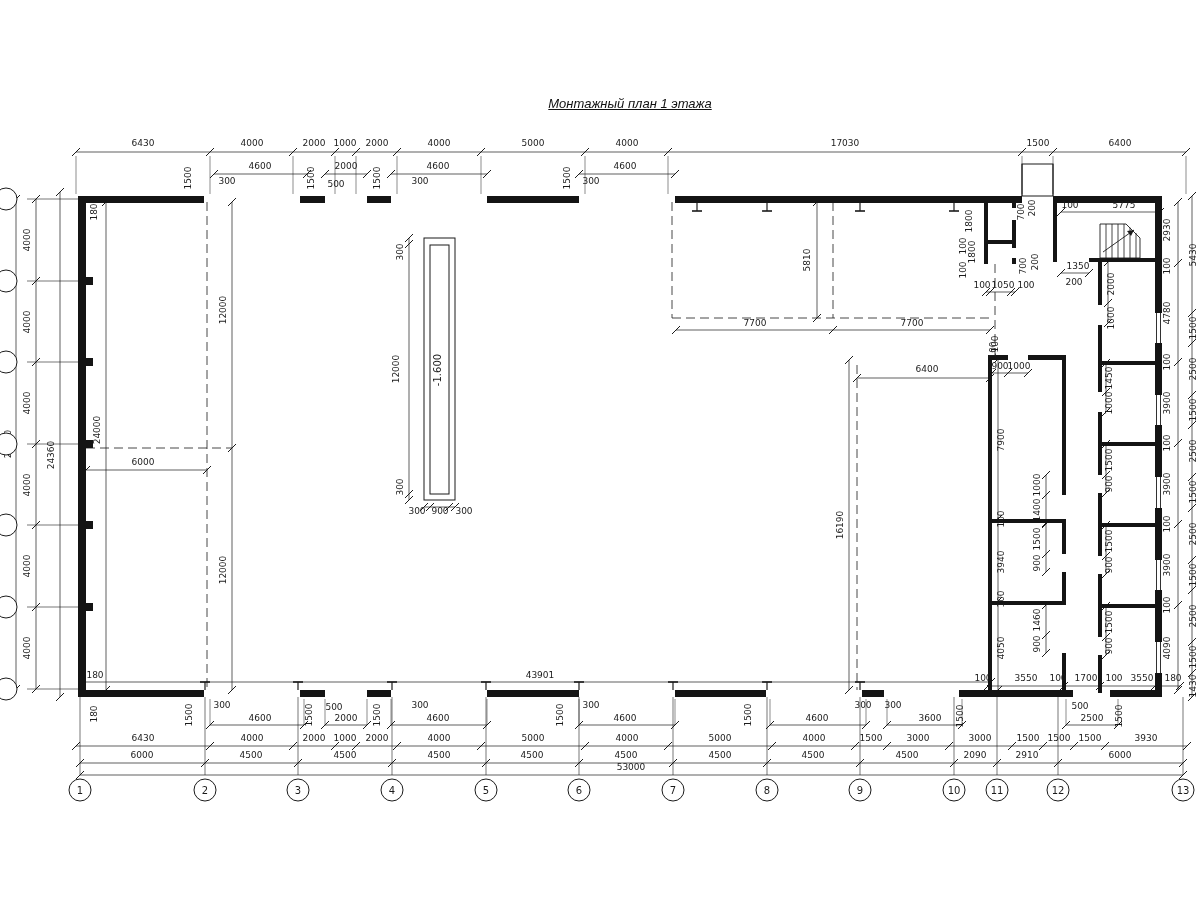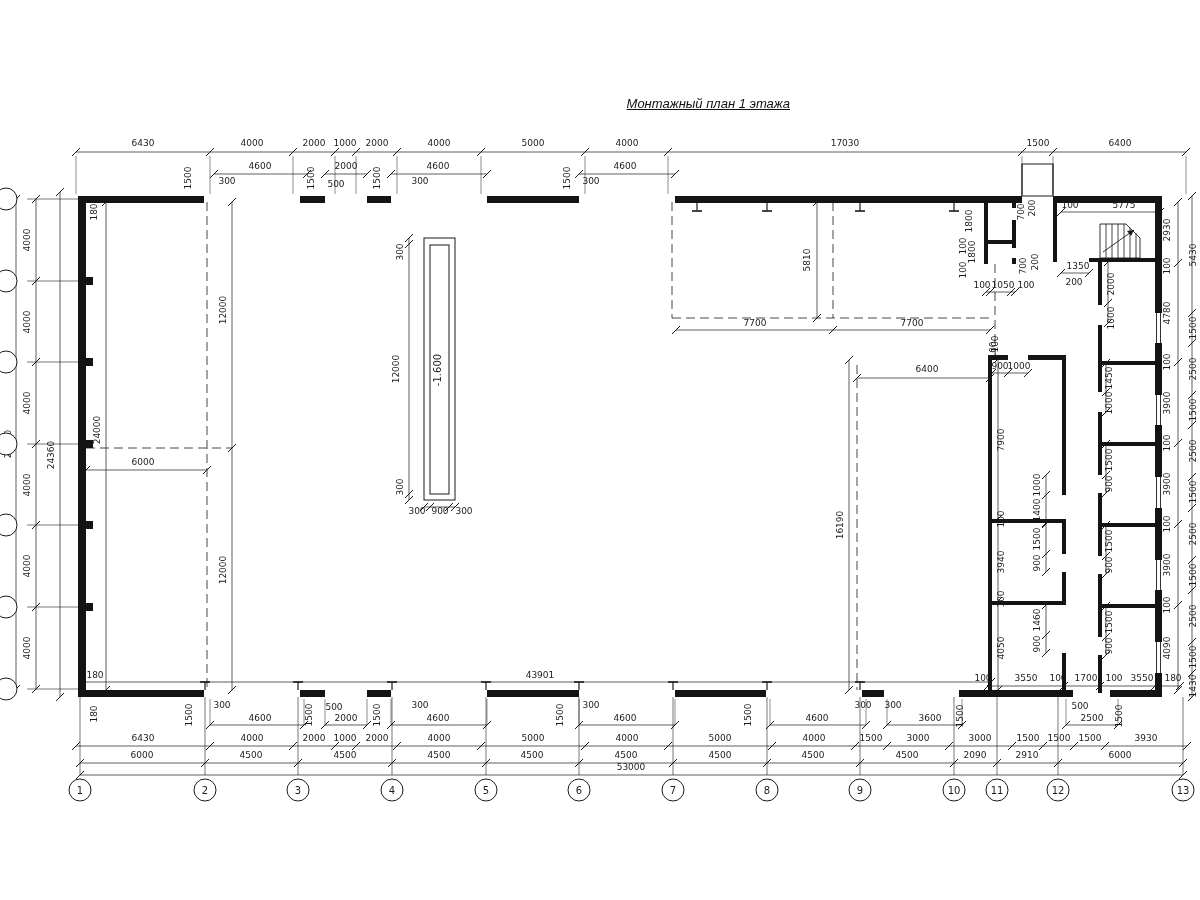--- a/index.html
+++ b/index.html
@@ -1,18 +1,18 @@
 <!DOCTYPE html>
 <html><head>
 <meta charset="utf-8">
 <style>
   html,body{margin:0;padding:0;background:#ffffff;width:1200px;height:900px;overflow:hidden;}
   #stage{position:relative;width:1200px;height:900px;background:#fff;font-family:"DejaVu Sans",sans-serif;}
   #plan{position:absolute;left:0;top:0;}
-  .title{position:absolute;left:470px;top:96px;width:320px;text-align:right;
+  .title{position:absolute;left:470px;top:96px;width:320px;text-align:center;
          font-family:"Liberation Sans",sans-serif;font-style:italic;font-size:13px;color:#111;
          text-decoration:underline;}
   text{font-family:"DejaVu Sans",sans-serif;fill:#1b1b1b;}
 </style>
 </head>
 <body>
 
 <div id="stage">
   <svg id="plan" width="1200" height="900" viewBox="0 0 1200 900">
     <g id="g-dashed">

